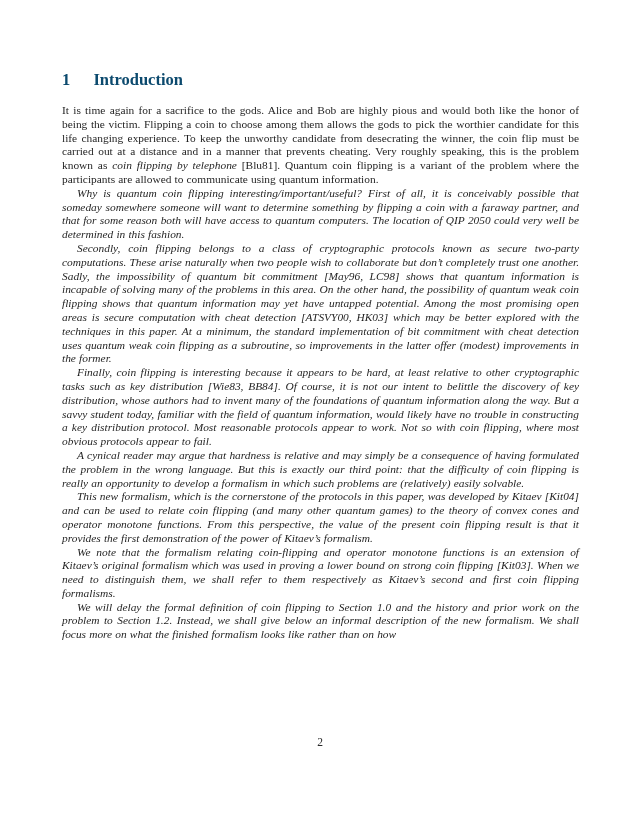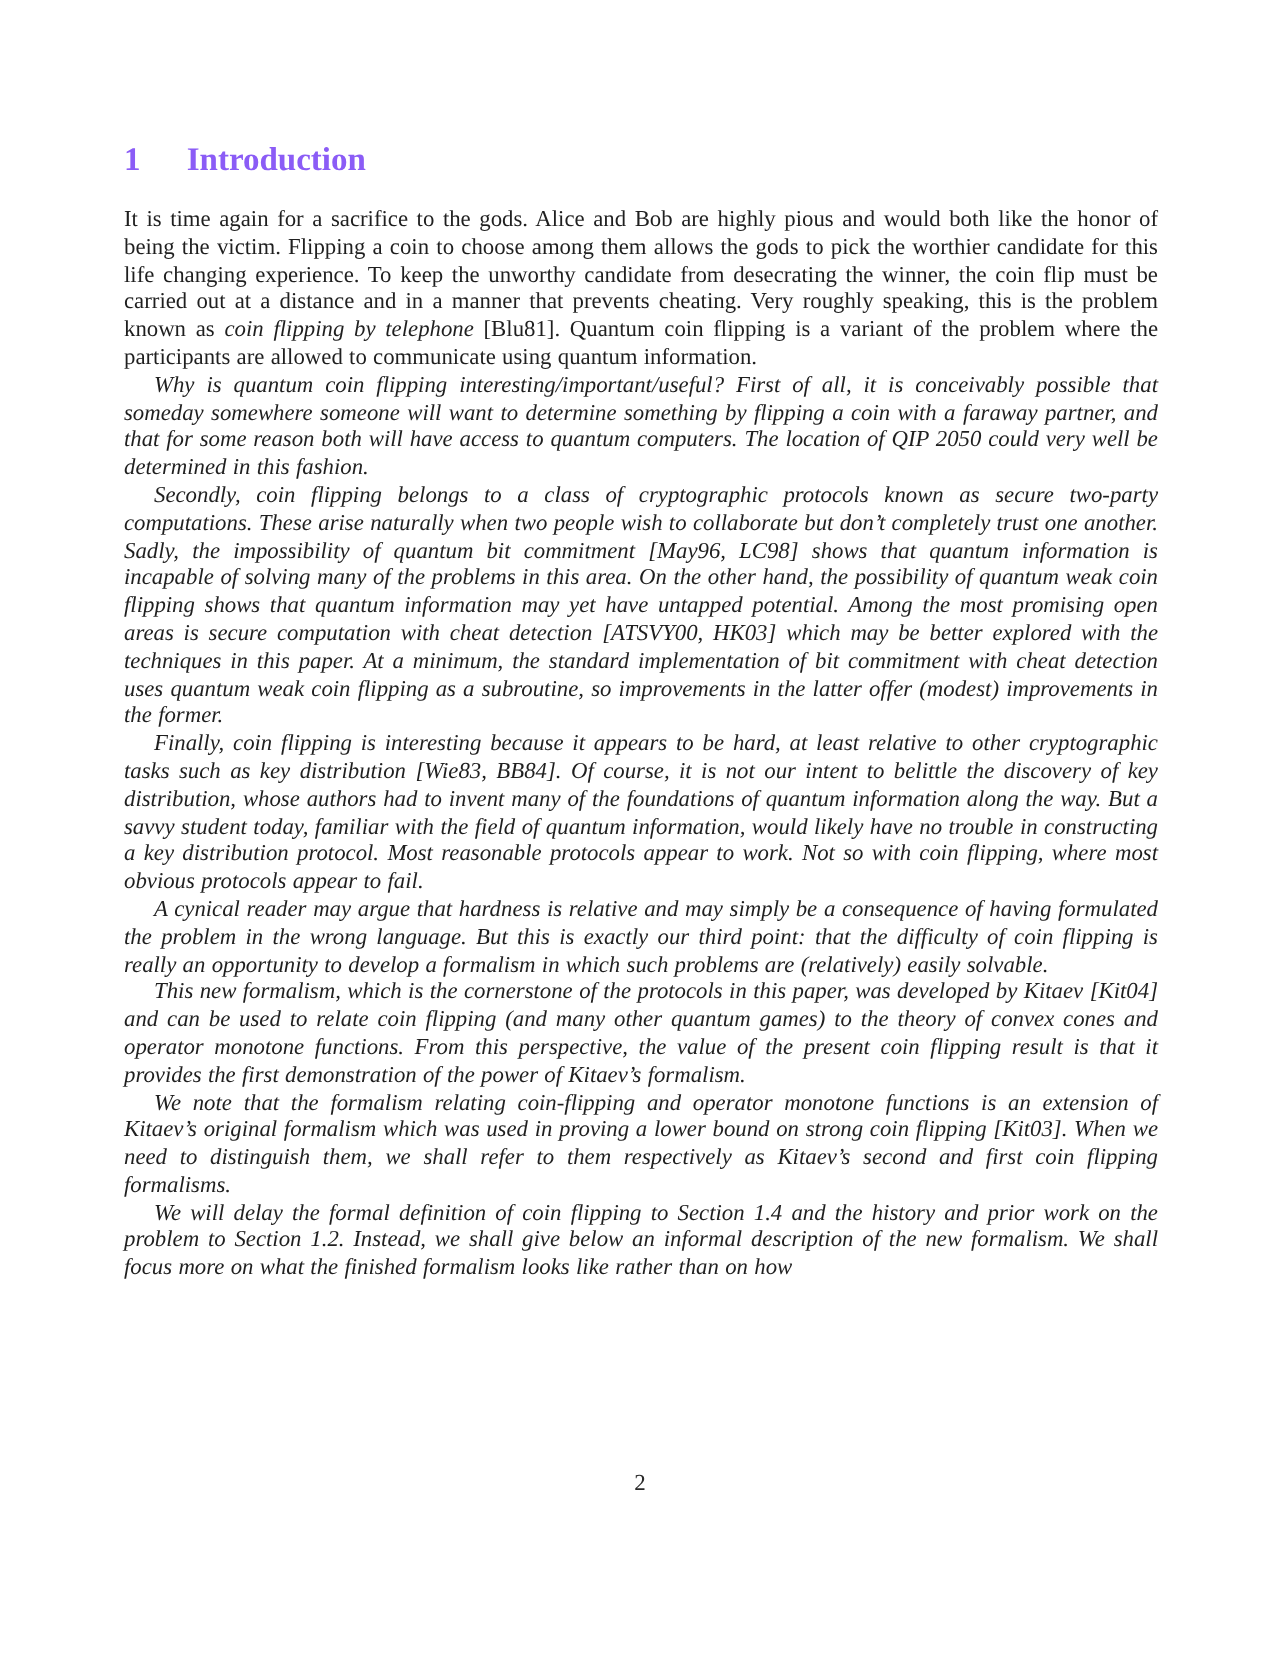--- a/index.html
+++ b/index.html
@@ -19,21 +19,21 @@
   .content {
     position: absolute;
     left: 62px;
     top: 70px;
     width: 517px;
   }
   .section-heading {
     font-size: 16.5px;
     font-weight: bold;
     margin: 0 0 14px 0;
-    color: #8b5cf6;
+    color: #0c4a6e;
   }
   .sec-num {
     margin-right: 19px;
   }
   .body-text p {
     margin: 0;
     font-size: 11.4px;
     line-height: 13.8px;
     text-align: justify;
     word-spacing: 0.3px;
@@ -64,17 +64,17 @@
       <span class="sec-title">Introduction</span>
     </h1>
     <div class="body-text">
         <p><span>It is time again for a sacrifice to the gods. Alice and Bob are highly pious and would both like the honor of being the victim. Flipping a coin to choose among them allows the gods to pick the worthier candidate for this life changing experience. To keep the unworthy candidate from desecrating the winner, the coin flip must be carried out at a distance and in a manner that prevents cheating. Very roughly speaking, this is the problem known as </span><em>coin flipping by telephone</em><span> [Blu81]. Quantum coin flipping is a variant of the problem where the participants are allowed to communicate using quantum information.</span></p>
         <p class="indent"><span>Why is quantum coin flipping interesting/important/useful? First of all, it is conceivably possible that someday somewhere someone will want to determine something by flipping a coin with a faraway partner, and that for some reason both will have access to quantum computers. The location of QIP 2050 could very well be determined in this fashion.</span></p>
         <p class="indent"><span>Secondly, coin flipping belongs to a class of cryptographic protocols known as secure two-party computations. These arise naturally when two people wish to collaborate but don’t completely trust one another. Sadly, the impossibility of quantum bit commitment [May96, LC98] shows that quantum information is incapable of solving many of the problems in this area. On the other hand, the possibility of quantum weak coin flipping shows that quantum information may yet have untapped potential. Among the most promising open areas is secure computation with cheat detection [ATSVY00, HK03] which may be better explored with the techniques in this paper. At a minimum, the standard implementation of bit commitment with cheat detection uses quantum weak coin flipping as a subroutine, so improvements in the latter offer (modest) improvements in the former.</span></p>
         <p class="indent"><span>Finally, coin flipping is interesting because it appears to be hard, at least relative to other cryptographic tasks such as key distribution [Wie83, BB84]. Of course, it is not our intent to belittle the discovery of key distribution, whose authors had to invent many of the foundations of quantum information along the way. But a savvy student today, familiar with the field of quantum information, would likely have no trouble in constructing a key distribution protocol. Most reasonable protocols appear to work. Not so with coin flipping, where most obvious protocols appear to fail.</span></p>
         <p class="indent"><span>A cynical reader may argue that hardness is relative and may simply be a consequence of having formulated the problem in the wrong language. But this is exactly our third point: that the difficulty of coin flipping is really an opportunity to develop a formalism in which such problems are (relatively) easily solvable.</span></p>
         <p class="indent"><span>This new formalism, which is the cornerstone of the protocols in this paper, was developed by Kitaev [Kit04] and can be used to relate coin flipping (and many other quantum games) to the theory of convex cones and operator monotone functions. From this perspective, the value of the present coin flipping result is that it provides the first demonstration of the power of Kitaev’s formalism.</span></p>
         <p class="indent"><span>We note that the formalism relating coin-flipping and operator monotone functions is an extension of Kitaev’s original formalism which was used in proving a lower bound on strong coin flipping [Kit03]. When we need to distinguish them, we shall refer to them respectively as Kitaev’s second and first coin flipping formalisms.</span></p>
-        <p class="indent"><span>We will delay the formal definition of coin flipping to Section 1.4 and the history and prior work on the problem to Section 1.2. Instead, we shall give below an informal description of the new formalism. We shall focus more on what the finished formalism looks like rather than on how</span></p>
+        <p class="indent"><span>We will delay the formal definition of coin flipping to Section 1.0 and the history and prior work on the problem to Section 1.2. Instead, we shall give below an informal description of the new formalism. We shall focus more on what the finished formalism looks like rather than on how</span></p>
       </div>
   </div>
   <div class="page-number">2</div>
 </div>
 
 </body></html>

